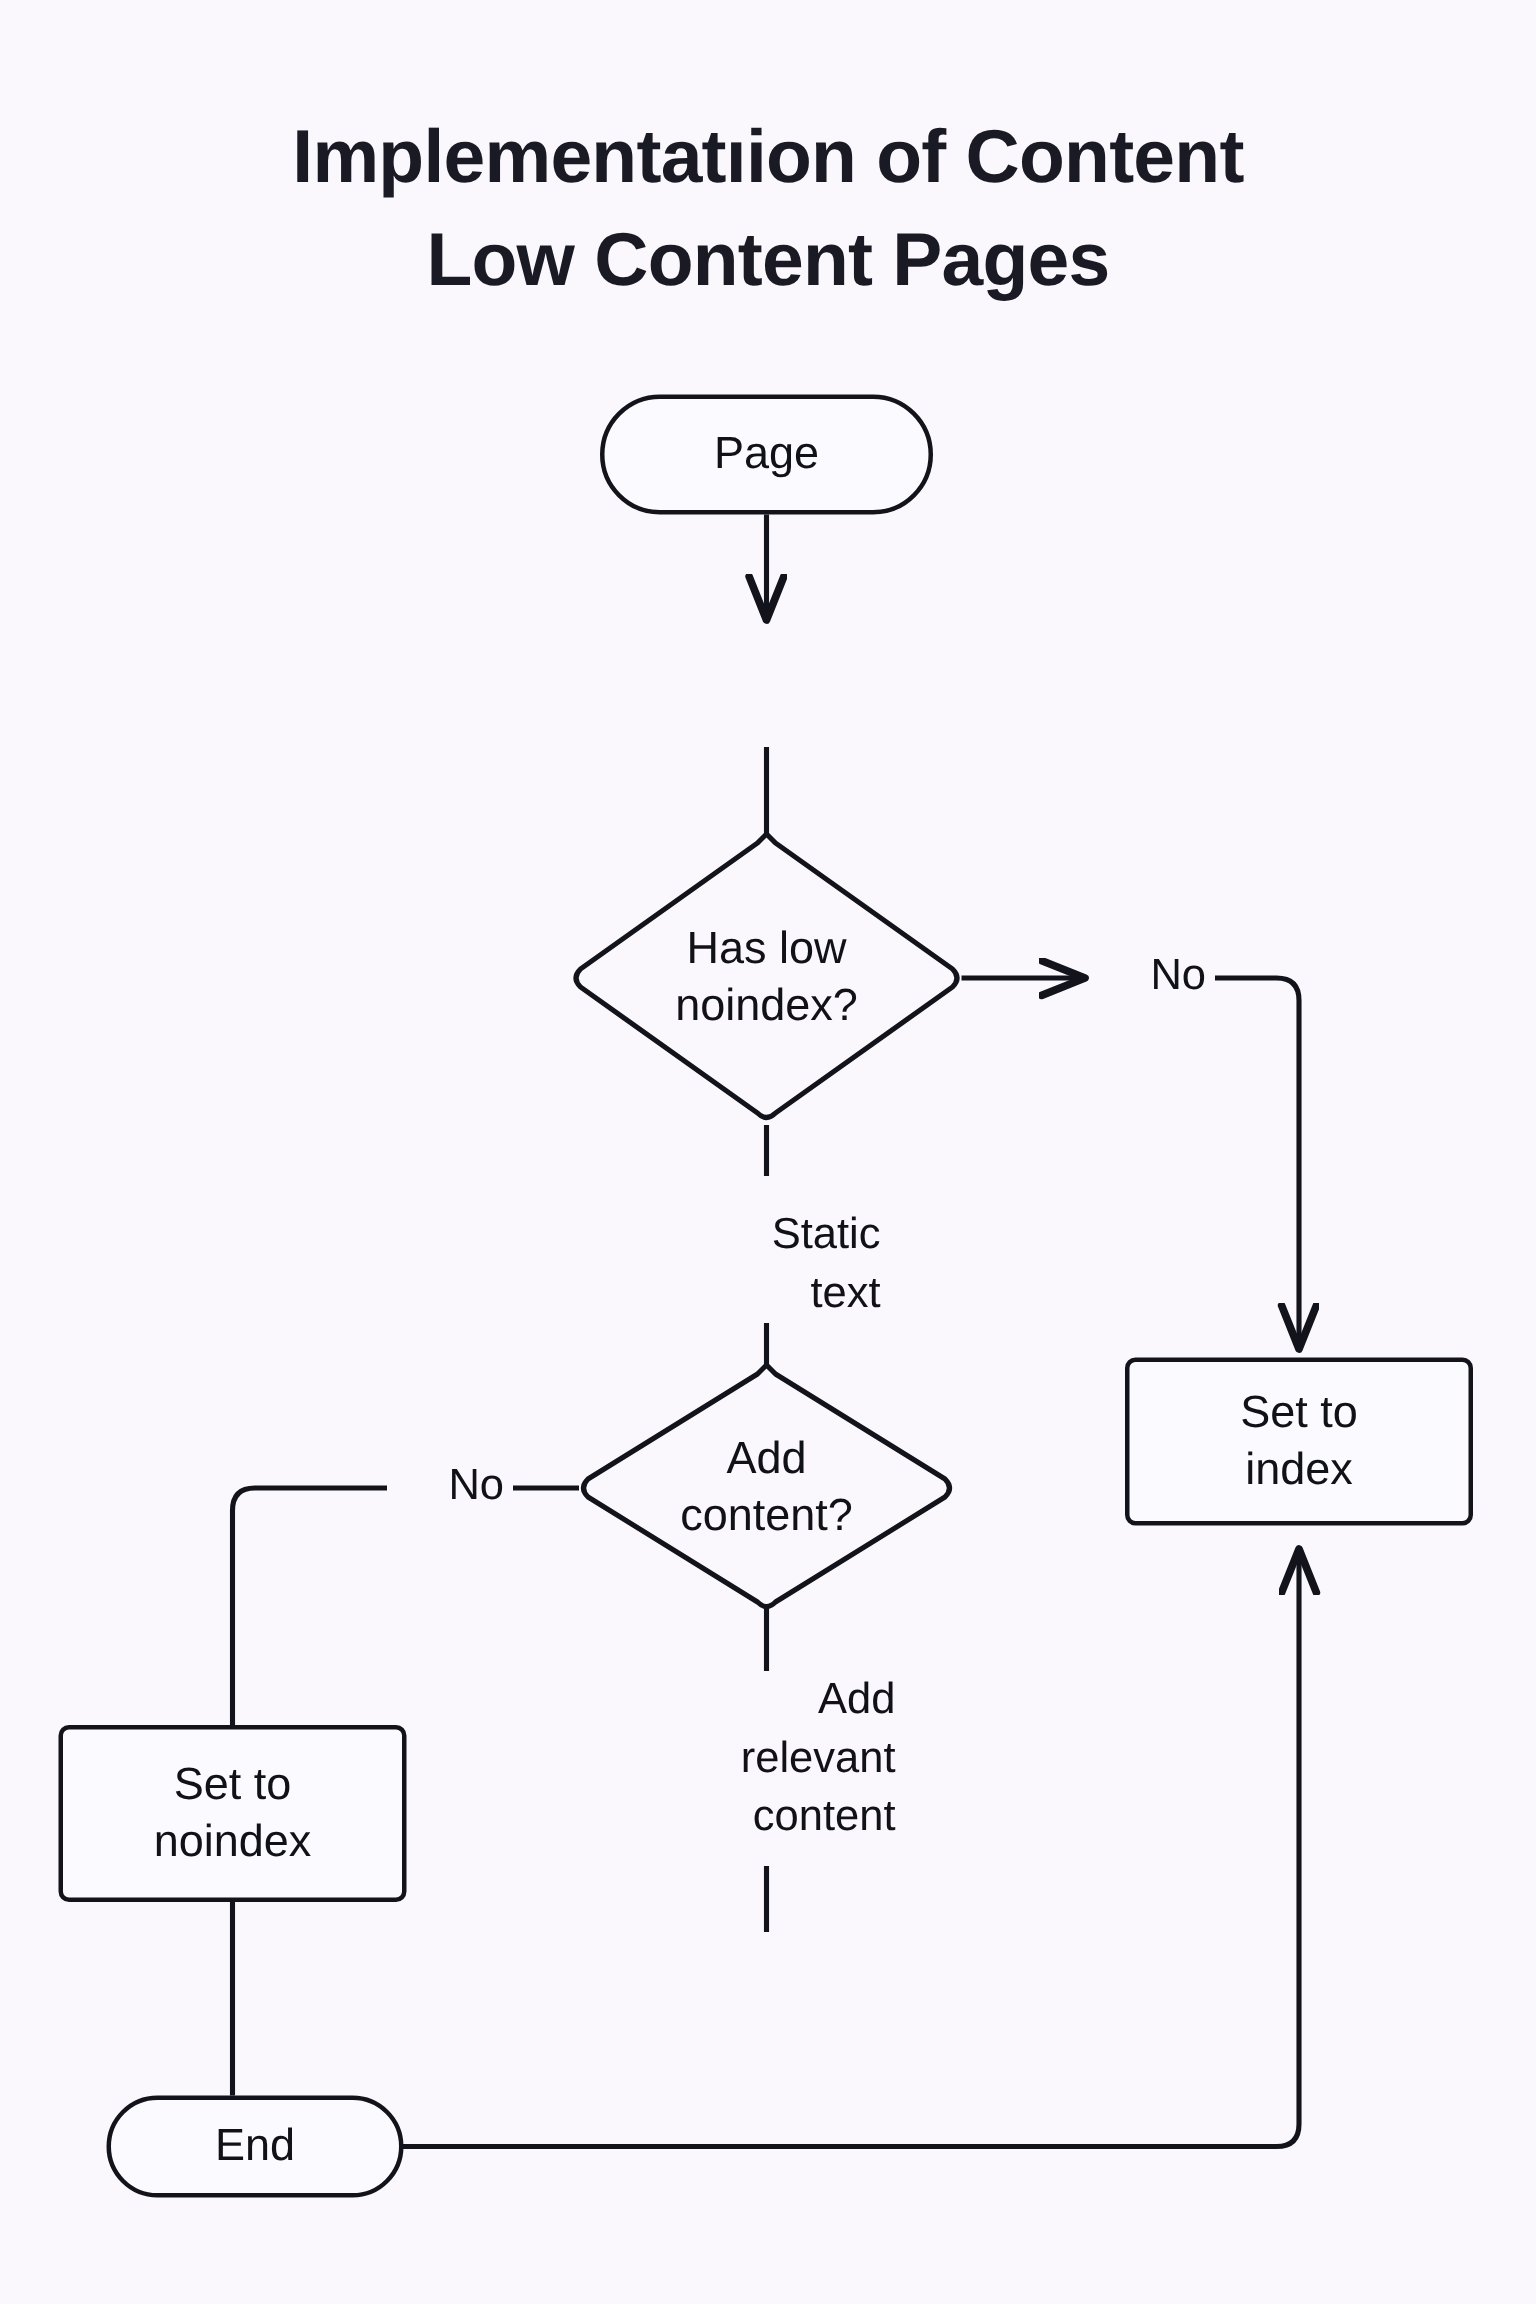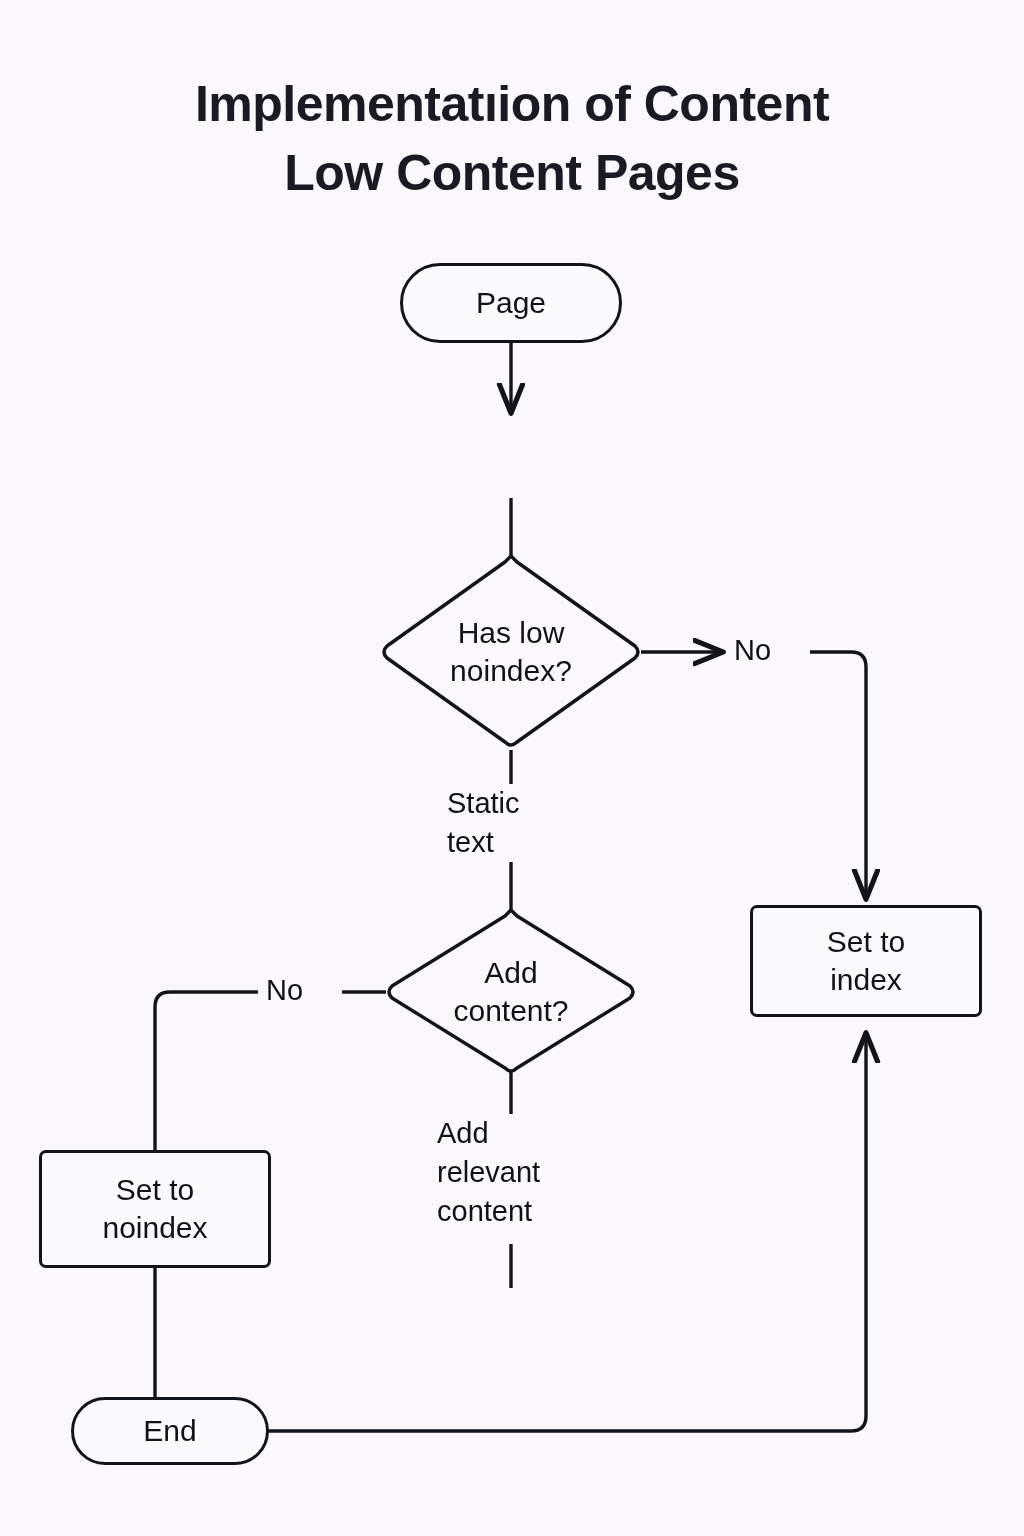--- a/index.html
+++ b/index.html
@@ -62,21 +62,21 @@
     position: relative;
     z-index: 2;
     width: 100%;
     text-align: center;
   }
   .edge-label {
     position: absolute;
     color: #111118;
     font-size: 29px;
     line-height: 1.35;
-    text-align: left;
+    text-align: right;
     background: #faf8fd;
     padding: 0 6px;
     white-space: pre-line;
   }
 </style>
 </head>
 <body>
 
 <div id="canvas">
 
@@ -144,21 +144,21 @@
 noindex</span>
   </div>
 
 
   <div class="node stadium" style="left:71px; top:1397px; width:198px; height:68px;">
     <span>End</span>
   </div>
 
   <div class="edge-label" style="left:728px; top:631px; width:70px;">No</div>
 
-  <div class="edge-label" style="left:441px; top:784px; width:140px;">Static
+  <div class="edge-label" style="left:441px; top:804px; width:140px;">Static
 text</div>
 
   <div class="edge-label" style="left:260px; top:971px; width:70px;">No</div>
 
   <div class="edge-label" style="left:431px; top:1114px; width:160px;">Add
 relevant
 content</div>
 
 </div>
 

